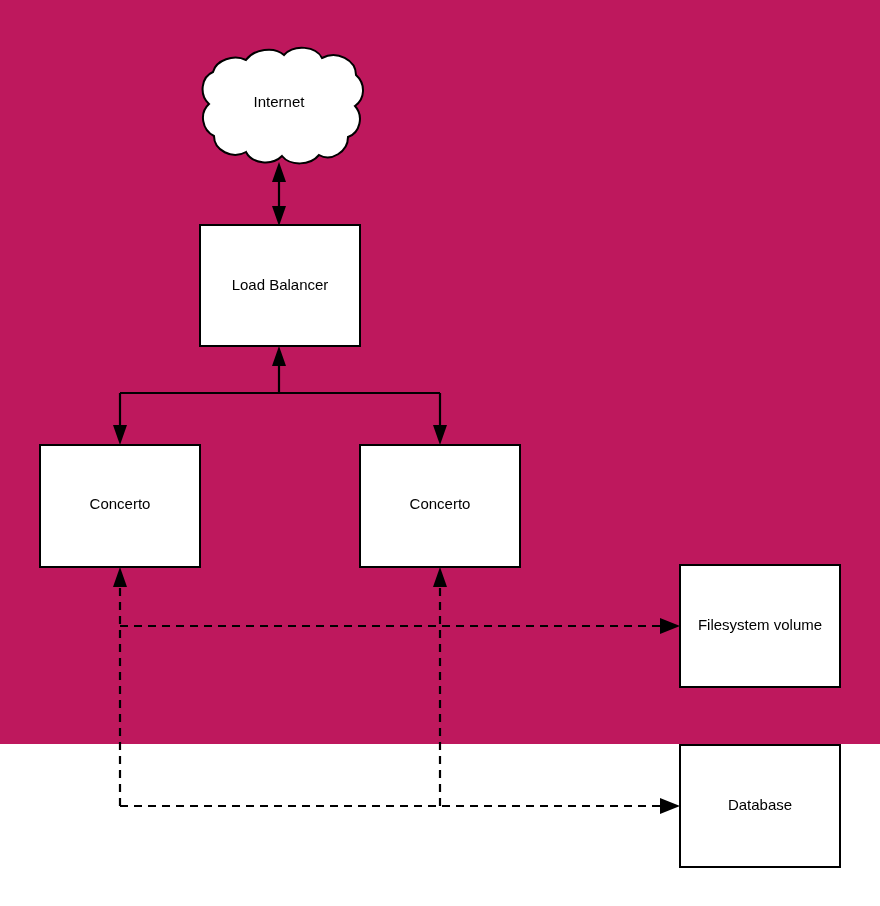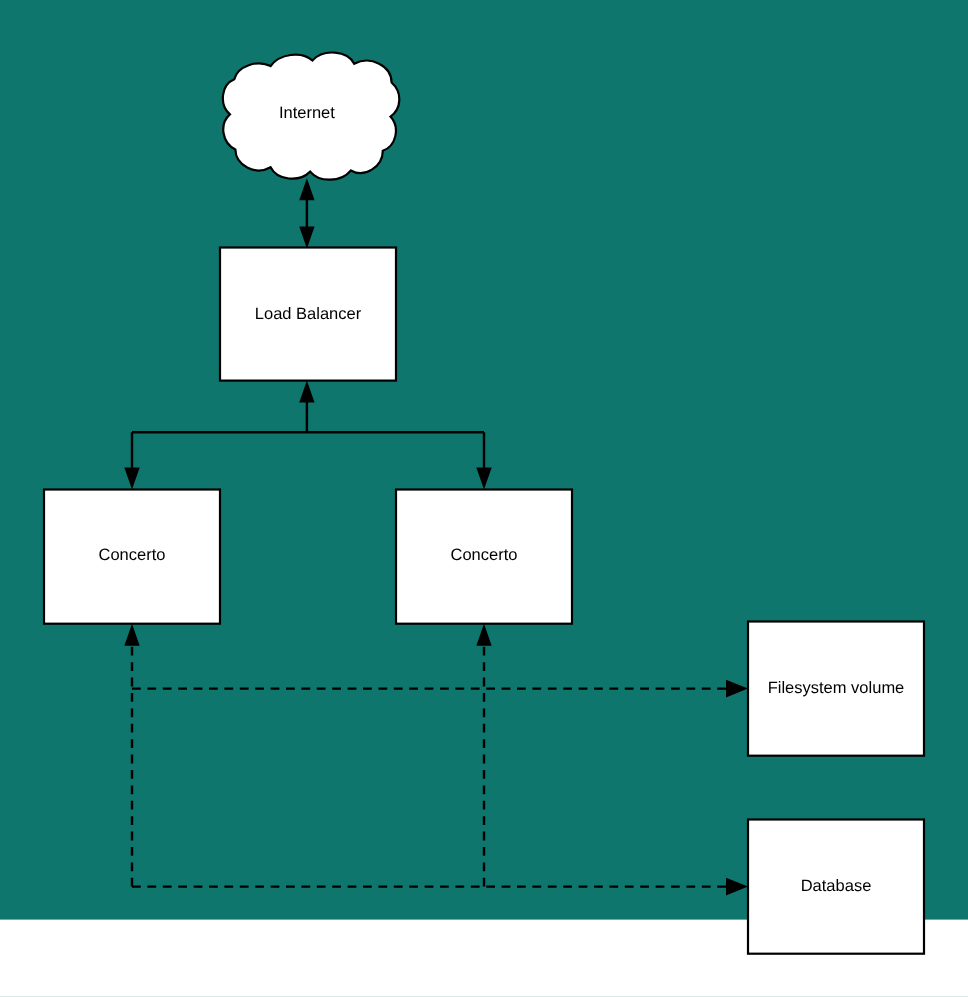--- a/index.html
+++ b/index.html
@@ -10,22 +10,22 @@
   }
   body {
     width: 880px;
     height: 906px;
     font-family: "Liberation Sans", sans-serif;
     overflow: hidden;
   }
   #diagram-root {
     position: relative;
     width: 880px;
-    height: 836px;
-    background: #0f766e;
+    height: 744px;
+    background: #be185d;
   }
   svg#diagram-canvas {
     display: block;
     width: 880px;
     height: 906px;
   }
   .node-shape {
     fill: #ffffff;
     stroke: #000000;
     stroke-width: 2;

